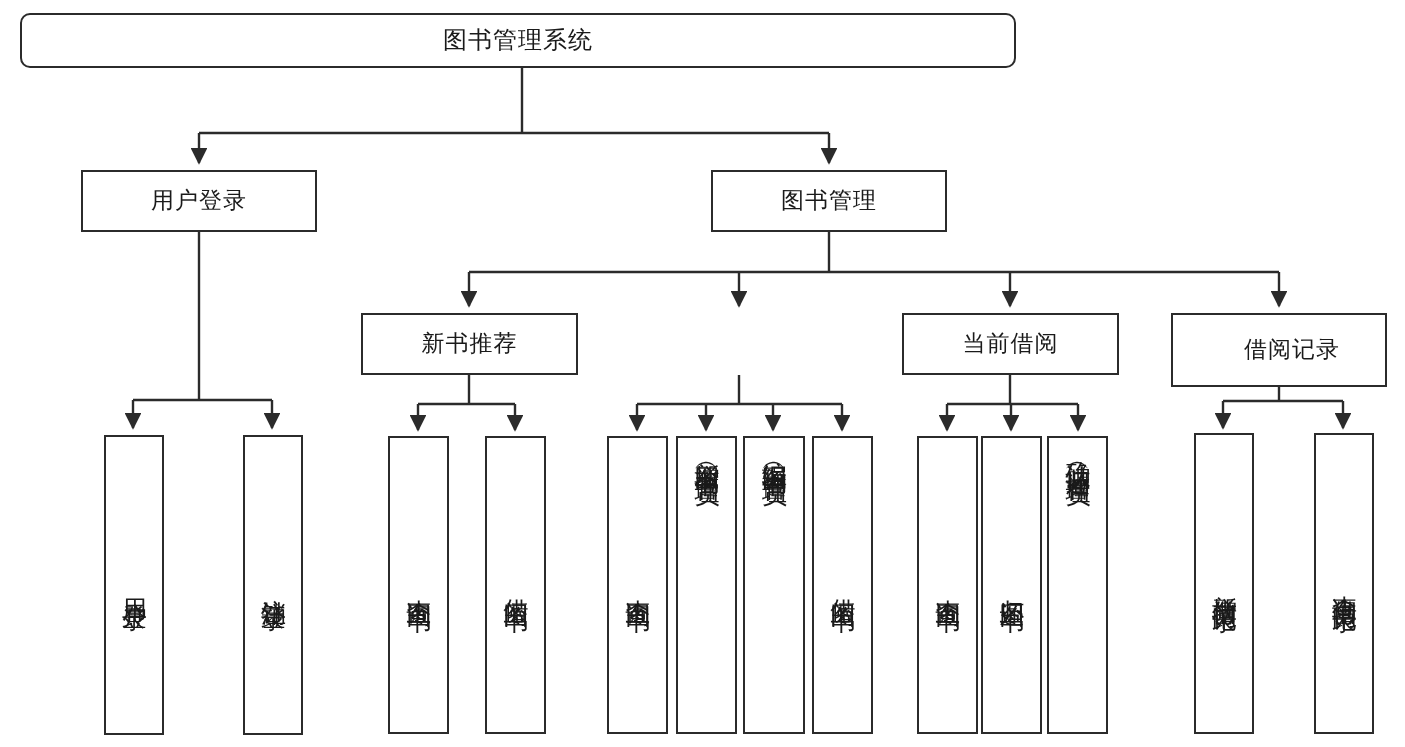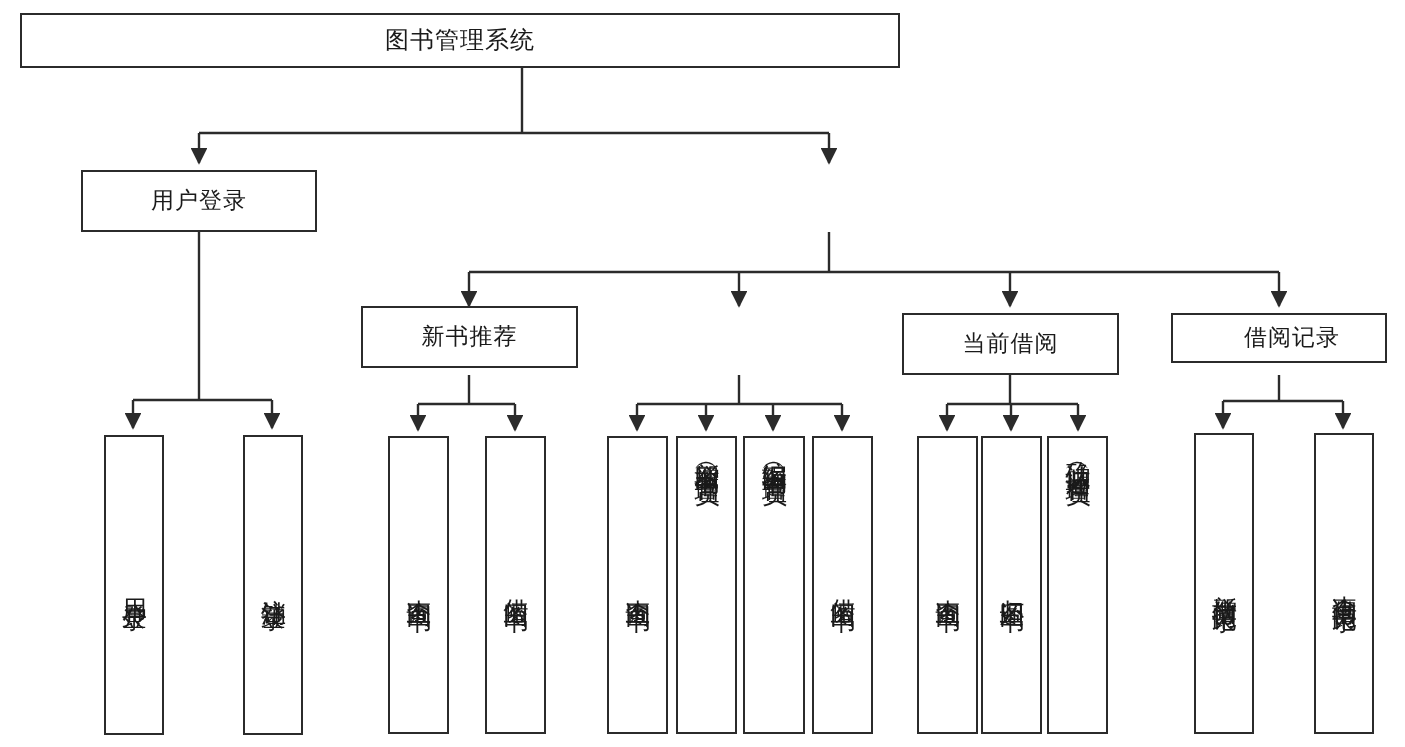--- a/index.html
+++ b/index.html
@@ -118,35 +118,38 @@
       <path d="M 1078 404 L 1078 430" marker-end="url(#arrow)"></path>
 
       <path d="M 1279 375 L 1279 401"></path>
       <path d="M 1223 401 L 1343 401"></path>
       <path d="M 1223 401 L 1223 428" marker-end="url(#arrow)"></path>
       <path d="M 1343 401 L 1343 428" marker-end="url(#arrow)"></path>
 
     </g>
   </svg>
 
-  <div class="node h root" style="left:20px; top:13px; width:880px; height:55px;">
+  <div class="node h root" style="left:20px; top:13px; width:996px; height:55px;border-radius:10px;">
     <span>图书管理系统</span>
   </div>
 
   <div class="node h" style="left:81px; top:170px; width:236px; height:62px;">
     <span>用户登录</span>
   </div>
+  <div class="node h" style="left:711px; top:170px; width:236px; height:62px;">
+    <span>图书管理</span>
+  </div>
 
-  <div class="node h" style="left:361px; top:306px; width:217px; height:62px;">
+  <div class="node h" style="left:361px; top:313px; width:217px; height:62px;">
     <span>新书推荐</span>
   </div>
   <div class="node h" style="left:902px; top:313px; width:217px; height:62px;">
     <span>当前借阅</span>
   </div>
-  <div class="node h" style="left:1171px; top:313px; width:216px; height:50px;padding-left:26px;">
+  <div class="node h" style="left:1171px; top:313px; width:216px; height:74px;padding-left:26px;">
     <span>借阅记录</span>
   </div>
 
   <div class="node v" style="left:104px; top:435px; width:60px; height:300px;">
     <span>用户登录</span>
   </div>
   <div class="node v" style="left:243px; top:435px; width:60px; height:300px;">
     <span>注销登录</span>
   </div>
 

